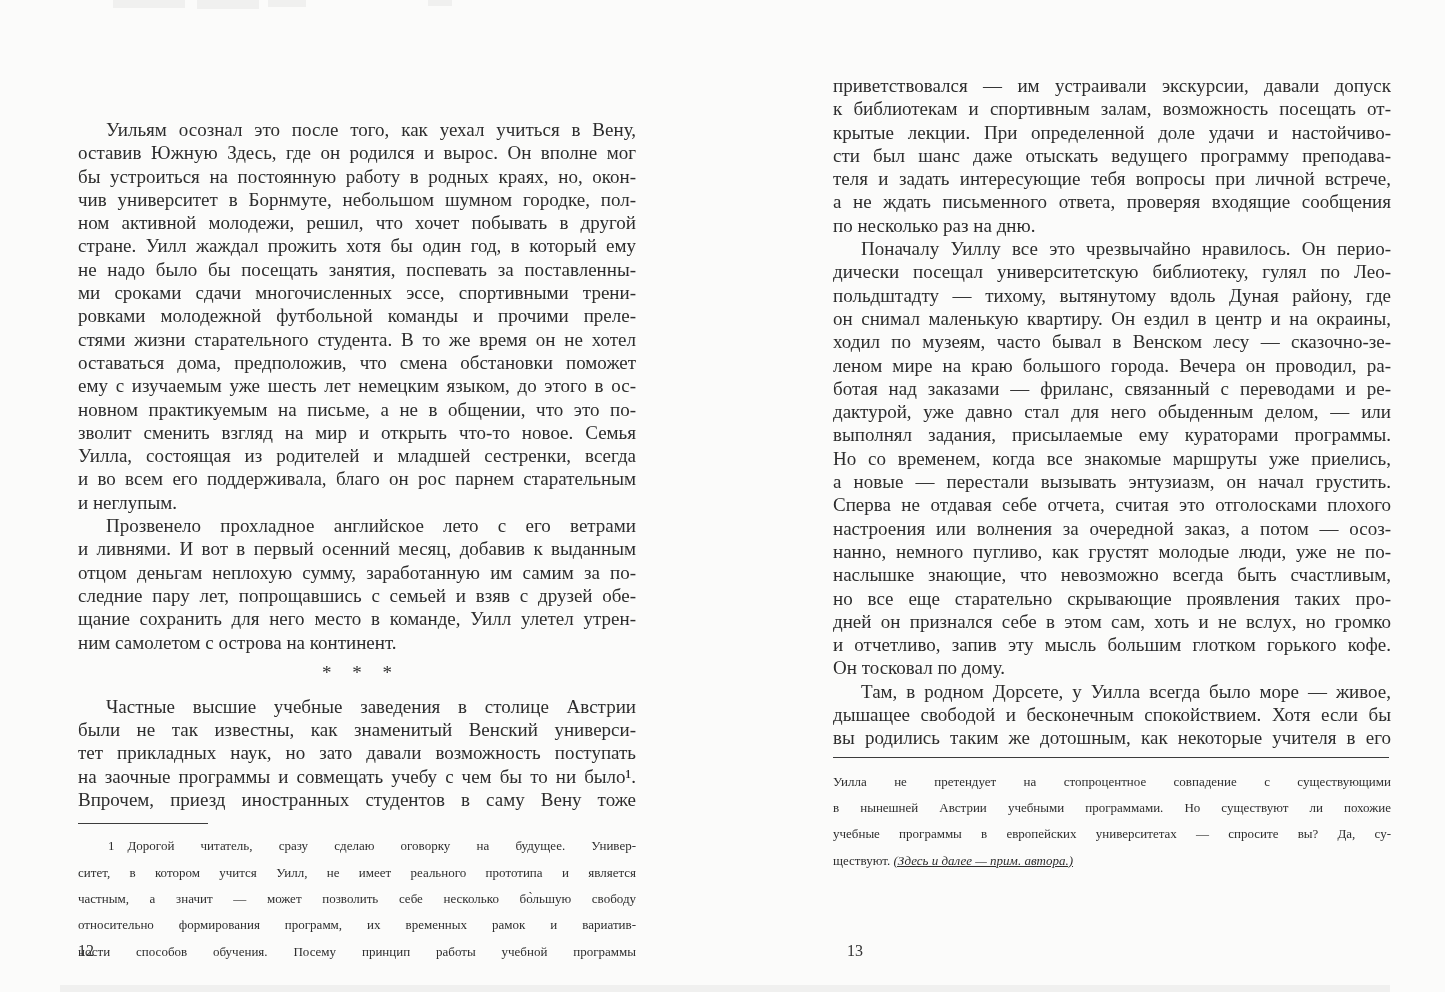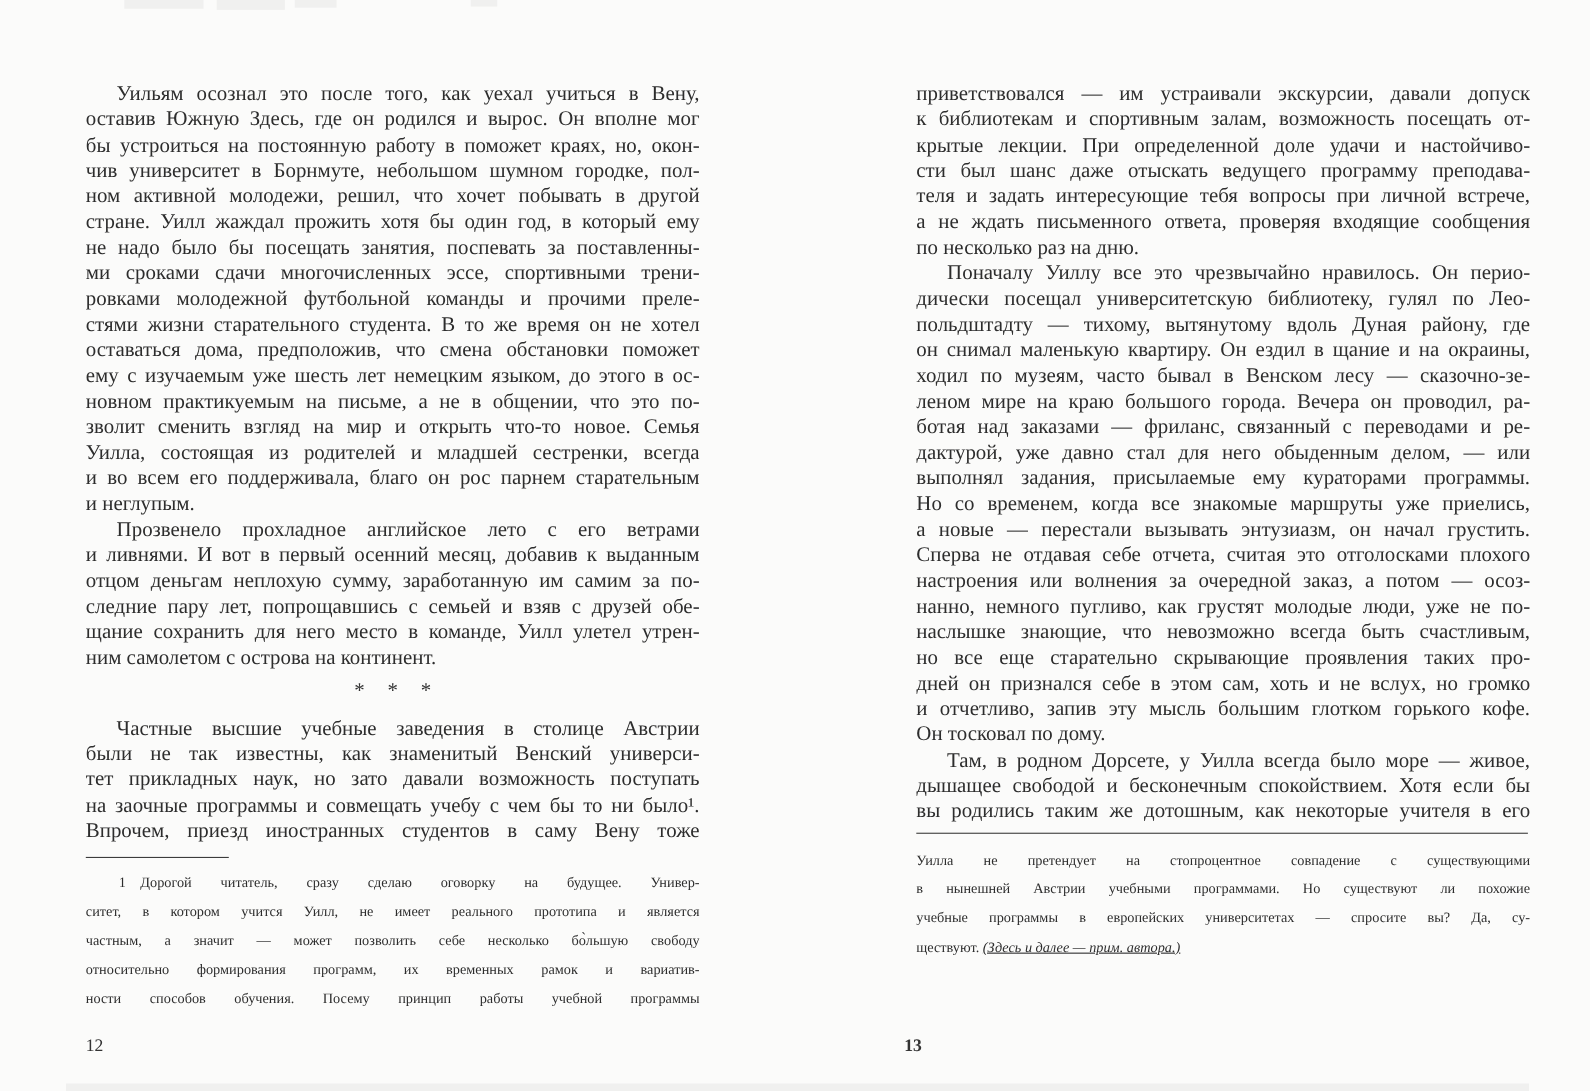--- a/index.html
+++ b/index.html
@@ -2,21 +2,21 @@
 <html><head>
 <meta charset="utf-8">
 <style>
   html,body{margin:0;padding:0;}
   body{
     width:1445px;height:992px;position:relative;overflow:hidden;
     background:#fbfbfa;
     font-family:"Liberation Serif","DejaVu Serif",serif;
   }
   .page{position:absolute;top:74px;width:558px;color:#2d2d2d;}
-  #left-page{left:78px;}
+  #left-page{left:78px;margin-top:44px;}
   #right-page{left:833px;}
   .line{
     font-size:19px;line-height:23.3px;height:23.3px;
     text-align:justify;text-align-last:justify;
     overflow:hidden;white-space:nowrap;
   }
   .line{white-space:normal;}
   .line.first{text-indent:28px;}
   .line.last{text-align-last:left;}
   .separator{
@@ -27,39 +27,39 @@
   .fn-rule.short{width:130px;margin:12px 0 9px 0;}
   .fn-rule.long{width:556px;margin:7px 0 11px 0;}
   .footnote .line{font-size:13px;line-height:26.3px;height:26.3px;}
   .footnote .line.fn-first{text-indent:30px;}
   .it{font-style:italic;text-decoration:underline;}
   .page-number{
     position:absolute;top:942px;width:558px;text-align:left;
     font-size:16px;color:#333;
   }
   #pn-left{left:78px;}
-  #pn-right{left:822px;font-weight:bold;}
+  #pn-right{left:847px;}
   .artifact{position:absolute;background:#f0f0ef;}
 </style>
 </head>
 <body>
 
 <div>
   <div class="artifact" style="left:113px;top:0;width:72px;height:8px;"></div>
   <div class="artifact" style="left:197px;top:0;width:62px;height:9px;"></div>
   <div class="artifact" style="left:268px;top:0;width:38px;height:7px;"></div>
   <div class="artifact" style="left:428px;top:0;width:24px;height:6px;"></div>
   <div class="artifact" style="left:60px;top:985px;width:1330px;height:7px;"></div>
 </div>
 
 <div class="page" id="left-page">
   <div class="body" id="lp-a">
       <div class="line first">Уильям осознал это после того, как уехал учиться в Вену,</div>
       <div class="line ">оставив Южную Здесь, где он родился и вырос. Он вполне мог</div>
-      <div class="line ">бы устроиться на постоянную работу в поможет краях, но, окон-</div>
+      <div class="line ">бы устроиться на постоянную работу в родных краях, но, окон-</div>
       <div class="line ">чив университет в Борнмуте, небольшом шумном городке, пол-</div>
       <div class="line ">ном активной молодежи, решил, что хочет побывать в другой</div>
       <div class="line ">стране. Уилл жаждал прожить хотя бы один год, в который ему</div>
       <div class="line ">не надо было бы посещать занятия, поспевать за поставленны-</div>
       <div class="line ">ми сроками сдачи многочисленных эссе, спортивными трени-</div>
       <div class="line ">ровками молодежной футбольной команды и прочими преле-</div>
       <div class="line ">стями жизни старательного студента. В то же время он не хотел</div>
       <div class="line ">оставаться дома, предположив, что смена обстановки поможет</div>
       <div class="line ">ему с изучаемым уже шесть лет немецким языком, до этого в ос-</div>
       <div class="line ">новном практикуемым на письме, а не в общении, что это по-</div>
@@ -98,21 +98,21 @@
       <div class="line ">приветствовался — им устраивали экскурсии, давали допуск</div>
       <div class="line ">к библиотекам и спортивным залам, возможность посещать от-</div>
       <div class="line ">крытые лекции. При определенной доле удачи и настойчиво-</div>
       <div class="line ">сти был шанс даже отыскать ведущего программу преподава-</div>
       <div class="line ">теля и задать интересующие тебя вопросы при личной встрече,</div>
       <div class="line ">а не ждать письменного ответа, проверяя входящие сообщения</div>
       <div class="line last">по несколько раз на дню.</div>
       <div class="line first">Поначалу Уиллу все это чрезвычайно нравилось. Он перио-</div>
       <div class="line ">дически посещал университетскую библиотеку, гулял по Лео-</div>
       <div class="line ">польдштадту — тихому, вытянутому вдоль Дуная району, где</div>
-      <div class="line ">он снимал маленькую квартиру. Он ездил в щание и на окраины,</div>
+      <div class="line ">он снимал маленькую квартиру. Он ездил в центр и на окраины,</div>
       <div class="line ">ходил по музеям, часто бывал в Венском лесу — сказочно-зе-</div>
       <div class="line ">леном мире на краю большого города. Вечера он проводил, ра-</div>
       <div class="line ">ботая над заказами — фриланс, связанный с переводами и ре-</div>
       <div class="line ">дактурой, уже давно стал для него обыденным делом, — или</div>
       <div class="line ">выполнял задания, присылаемые ему кураторами программы.</div>
       <div class="line ">Но со временем, когда все знакомые маршруты уже приелись,</div>
       <div class="line ">а новые — перестали вызывать энтузиазм, он начал грустить.</div>
       <div class="line ">Сперва не отдавая себе отчета, считая это отголосками плохого</div>
       <div class="line ">настроения или волнения за очередной заказ, а потом — осоз-</div>
       <div class="line ">нанно, немного пугливо, как грустят молодые люди, уже не по-</div>

